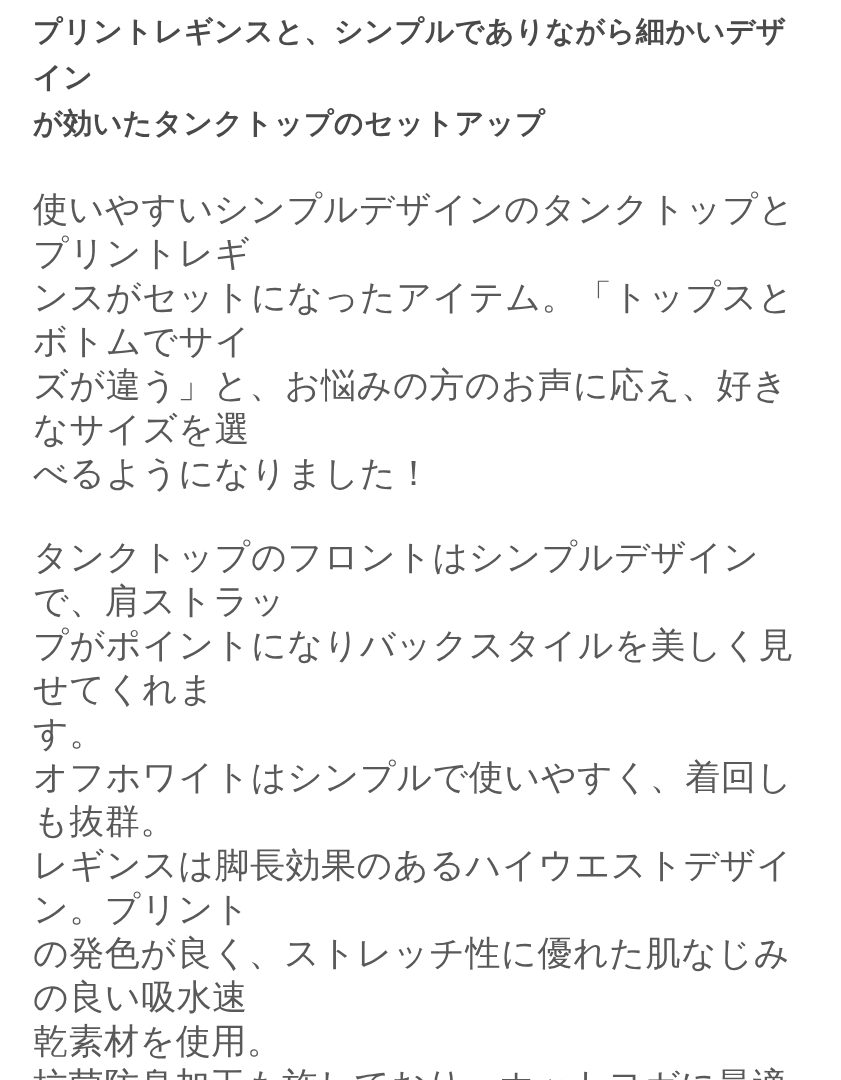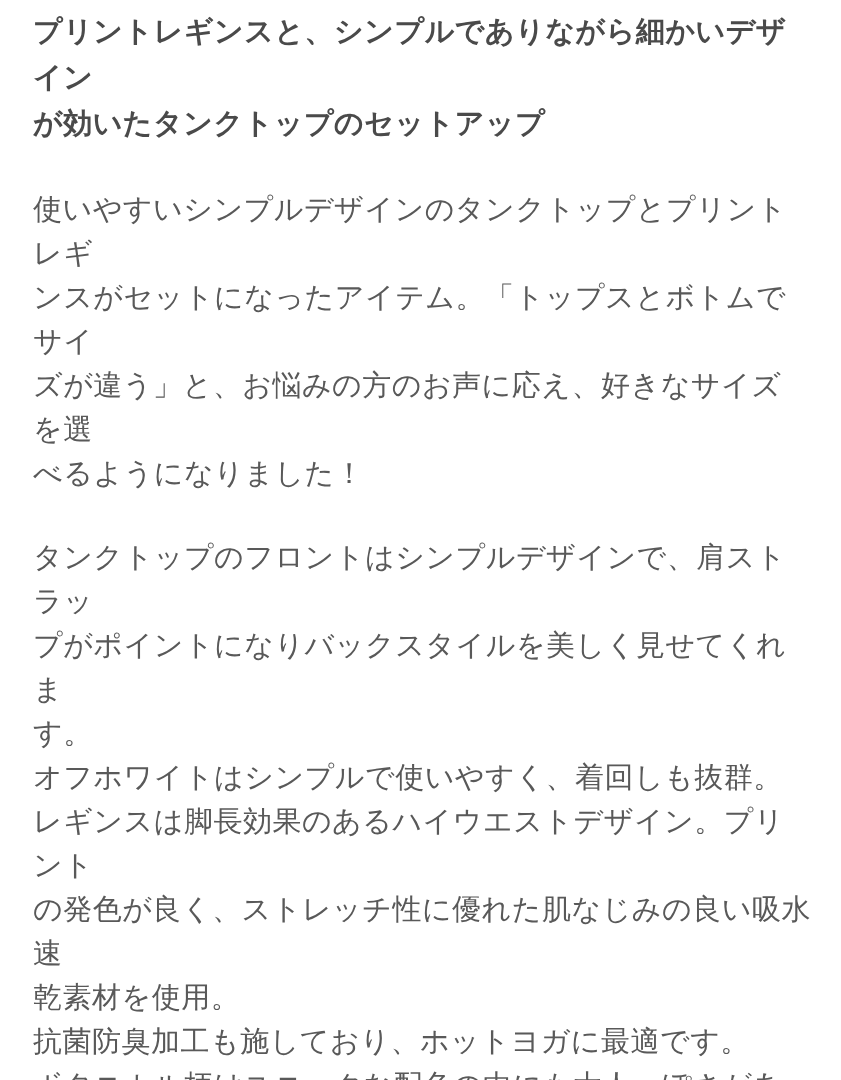--- a/index.html
+++ b/index.html
@@ -24,21 +24,21 @@
     margin: 0 0 41px 0;
     font-size: 29px;
     line-height: 46px;
     font-weight: 700;
     color: #4a4a4a;
     letter-spacing: 0.5px;
     white-space: pre-line;
   }
   .para {
     margin: 0 0 40px 0;
-    font-size: 29px;
+    font-size: 35px;
     line-height: 44px;
     font-weight: 400;
     color: #595959;
     letter-spacing: 0.5px;
     white-space: pre-line;
   }
   .para:last-child {
     margin-bottom: 0;
   }
 </style>

